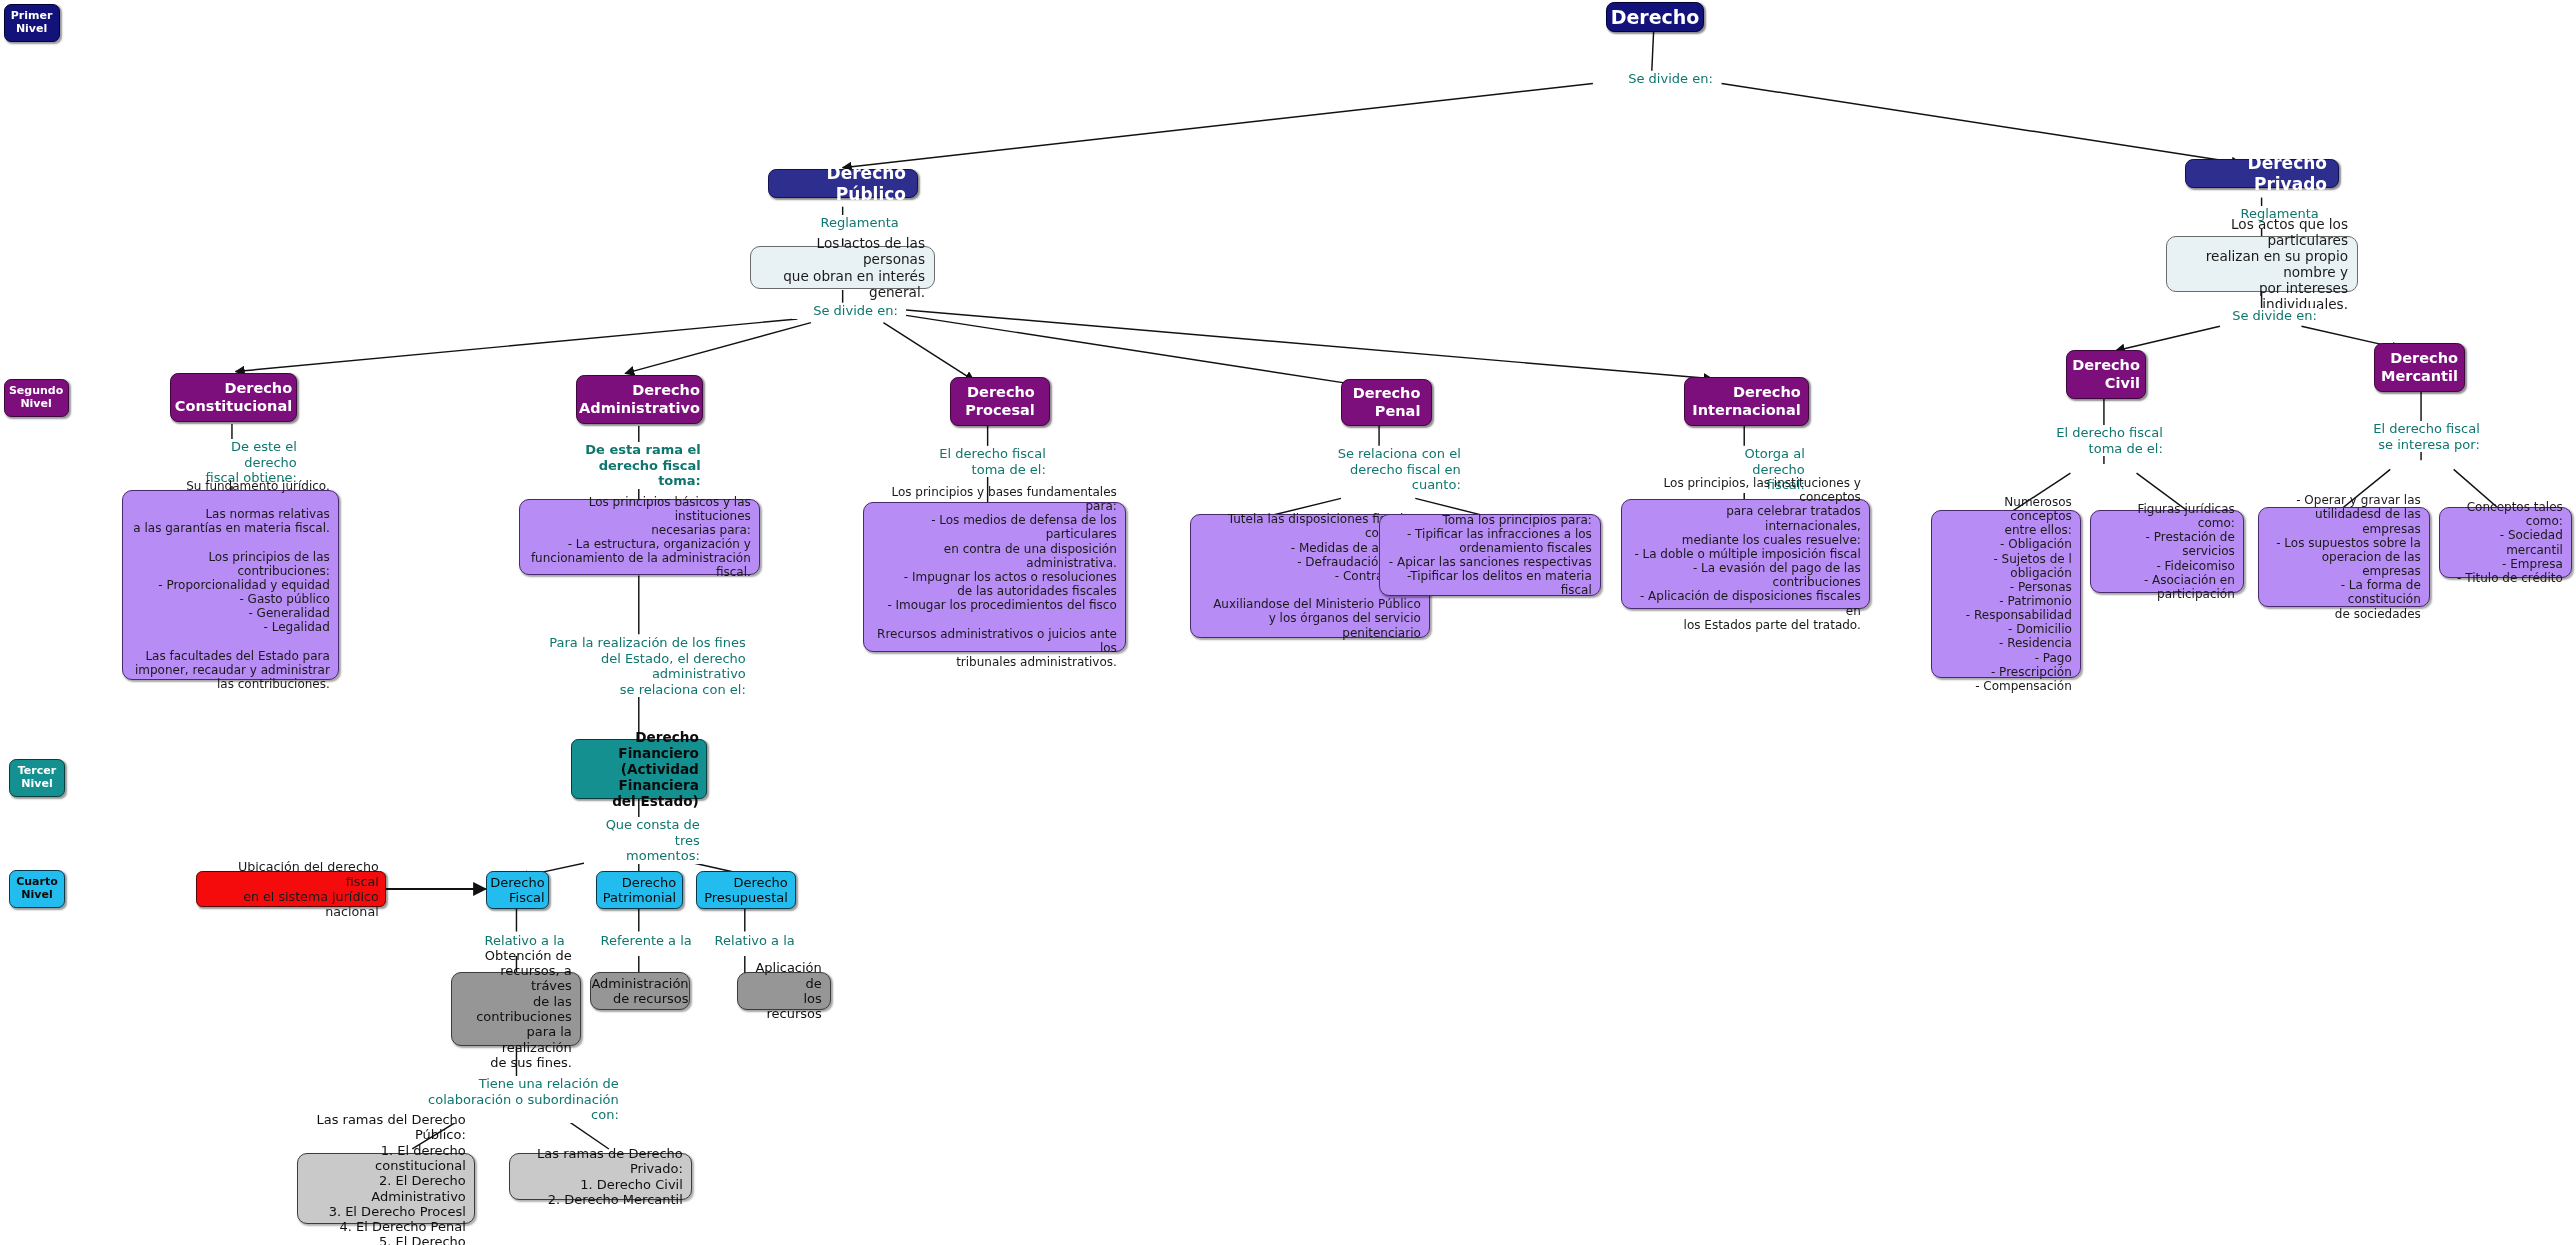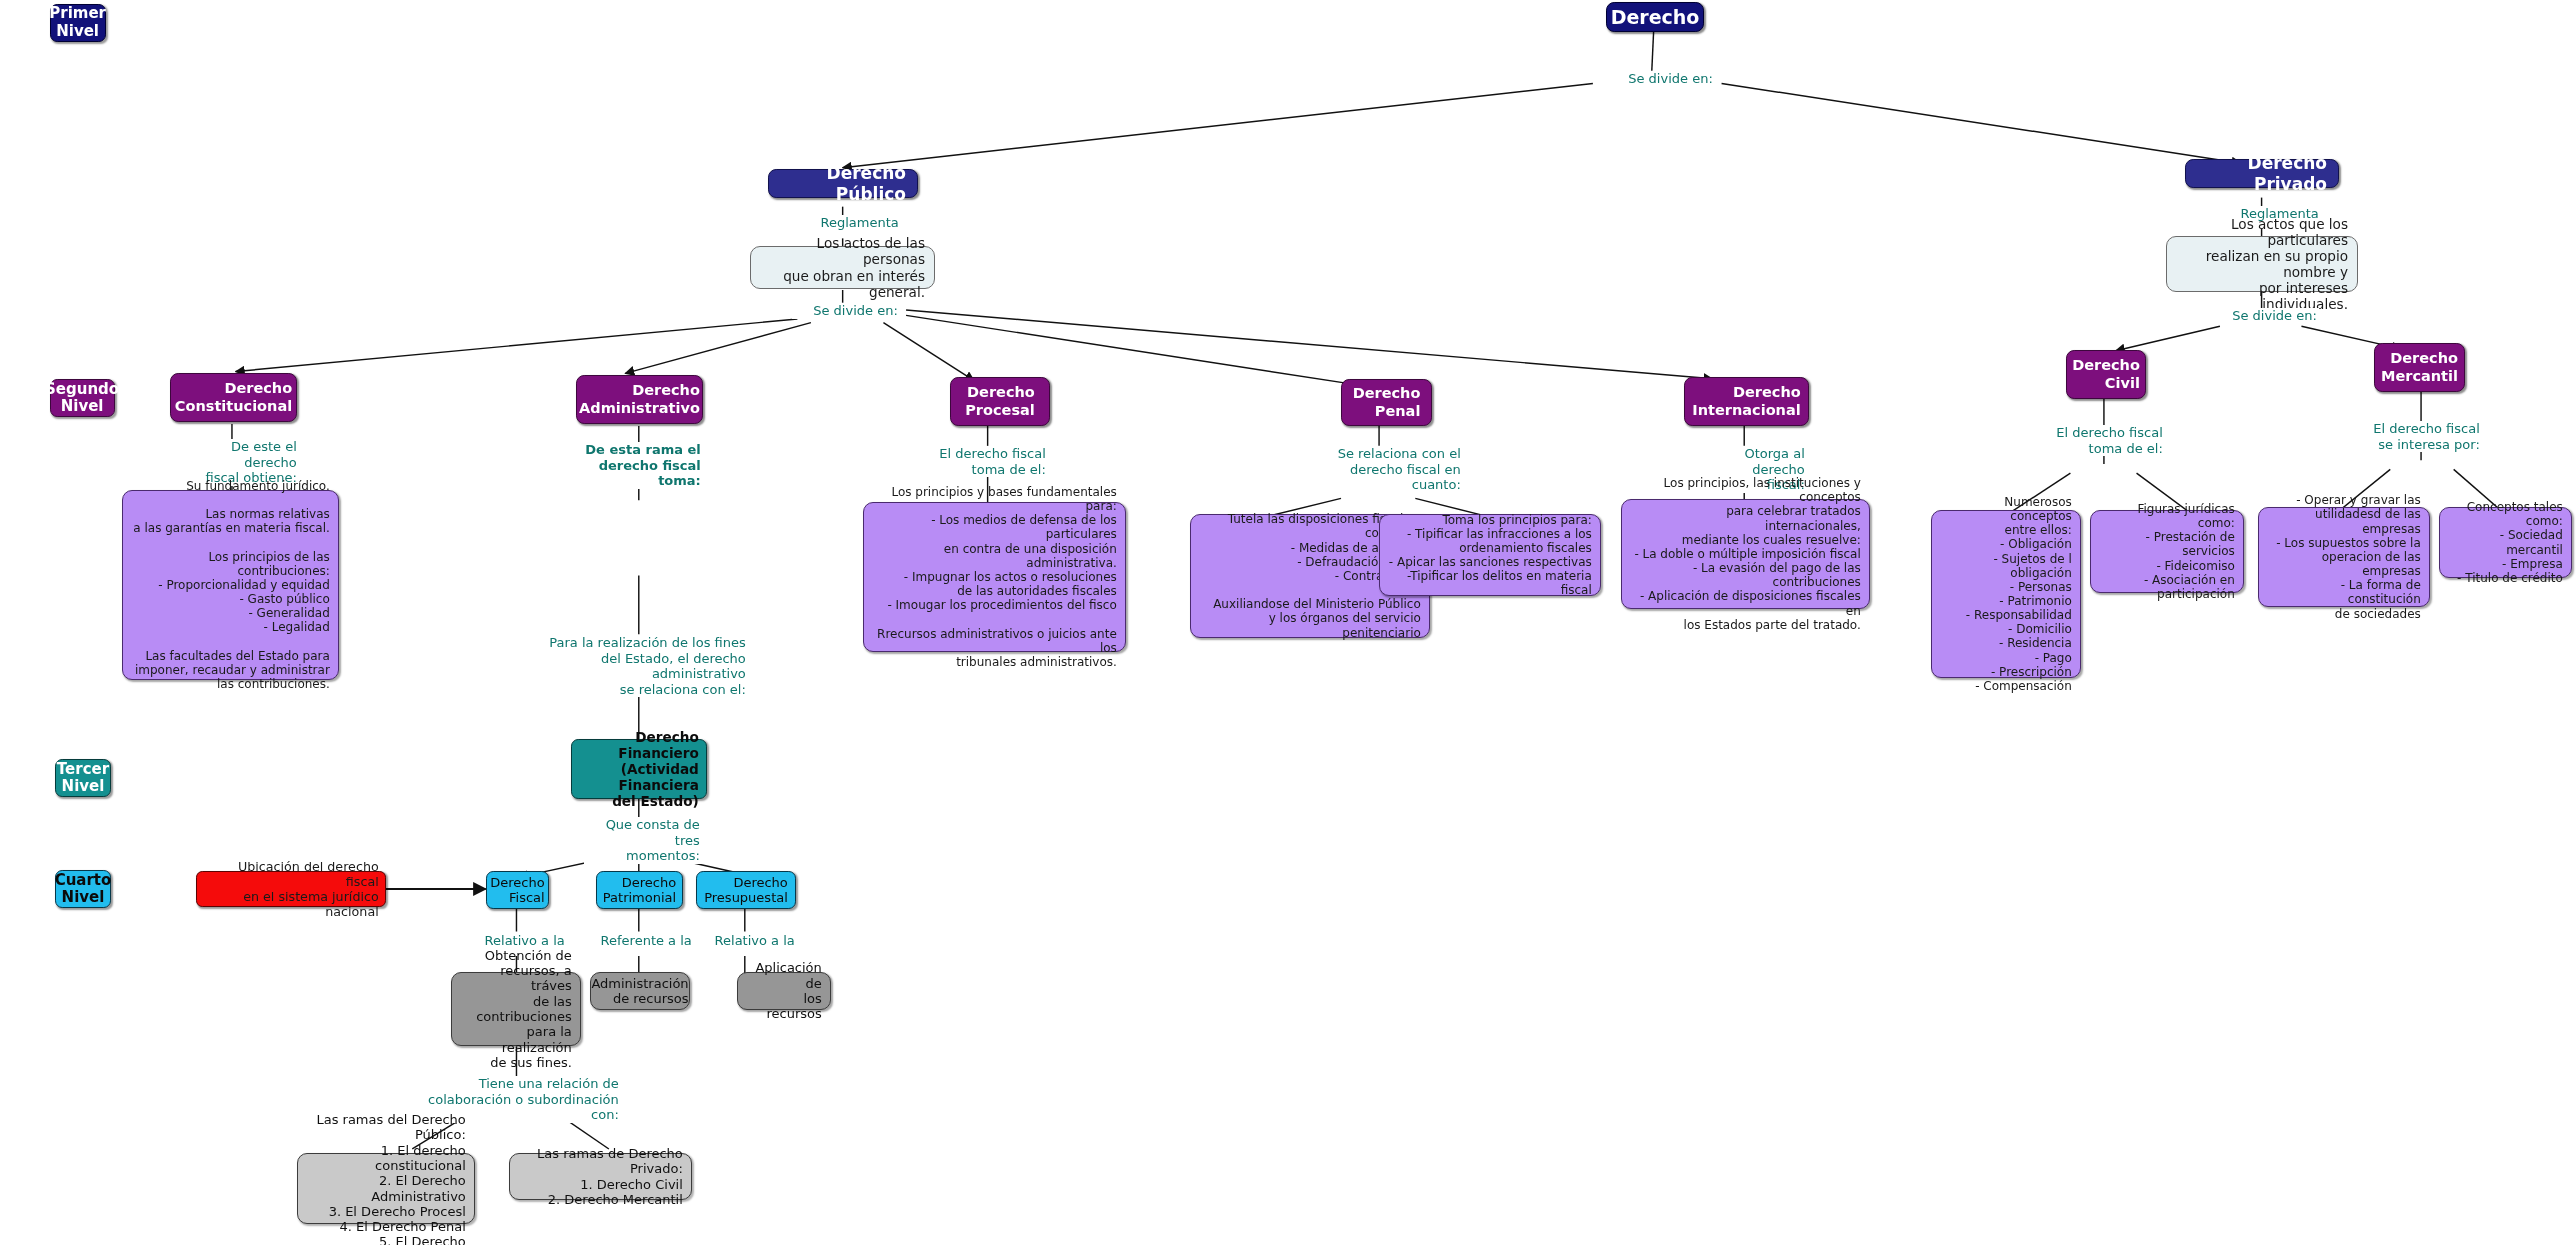--- a/index.html
+++ b/index.html
@@ -146,22 +146,21 @@
     box-sizing: border-box;
     text-align: center;
     font-weight: bold;
     line-height: 1.15;
     white-space: pre-line;
     border-radius: 7.2px;
     display: flex;
     align-items: center;
     justify-content: center;
     box-shadow: 1.8px 1.8px 1.8px rgba(0,0,0,0.4);
-    font-size: 15px;
-    margin-left: 46px;
+    font-size: 11px;
   }
   .chip-1 { background:#12127a; color:#ffffff; border:1.8px solid #000033; }
   .chip-2 { background:#7d0f7d; color:#ffffff; border:1.8px solid #3d073d; }
   .chip-3 { background:#149090; color:#ffffff; border:1.8px solid #053c3c; }
   .chip-4 { background:#22bdee; color:#0b0b0b; border:1.8px solid #06384a; }
 
   
   .link-label {
     position: absolute;
     text-align: right;
@@ -302,20 +301,24 @@
 - Legalidad
 
 Las facultades del Estado para
 imponer, recaudar y administrar
 las contribuciones.</div>
 
   <div class="node n-l2" style="left:576px; top:375px; width:127px; height:49px;">Derecho
 Administrativo</div>
   <div class="link-label" style="left:583px; top:442px; width:116px;font-weight:bold;">De esta rama el
 derecho fiscal toma:</div>
+  <div class="node n-desc" style="left:519px; top:499px; width:241px; height:76px;">Los principios básicos y las instituciones
+necesarias para:
+- La estructura, organización y
+funcionamiento de la administración fiscal.</div>
   <div class="link-label" style="left:536px; top:635px; width:208px;">Para la realización de los fines
 del Estado, el derecho administrativo
 se relaciona con el:</div>
 
   <div class="node n-l2" style="left:950px; top:377px; width:100px; height:49px;">Derecho
 Procesal</div>
   <div class="link-label" style="left:933px; top:446px; width:111px;">El derecho fiscal
 toma de el:</div>
   <div class="node n-desc" style="left:863px; top:502px; width:263px; height:150px;">Los principios y bases fundamentales
 para:

